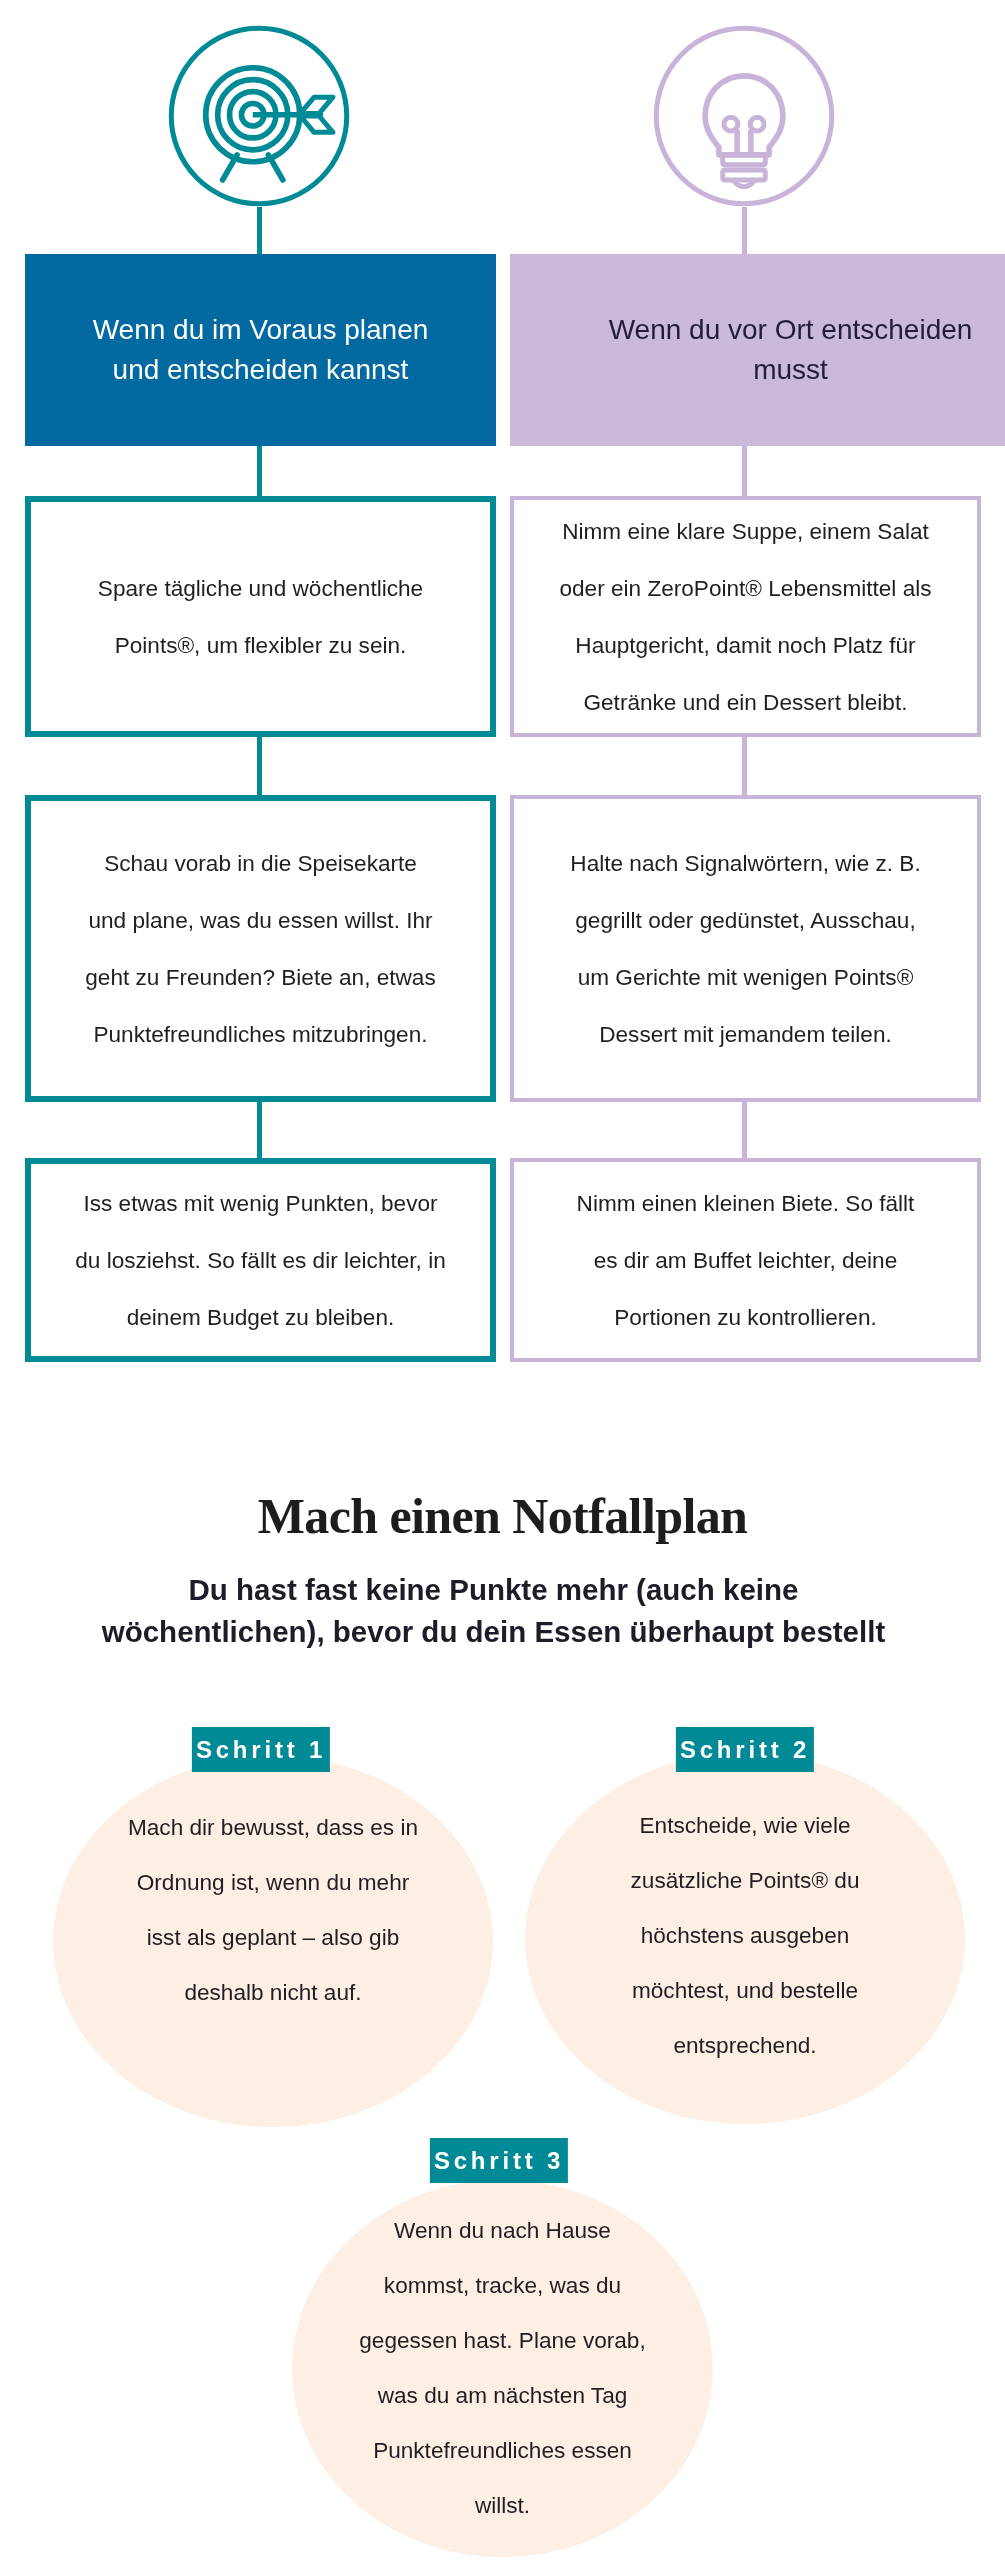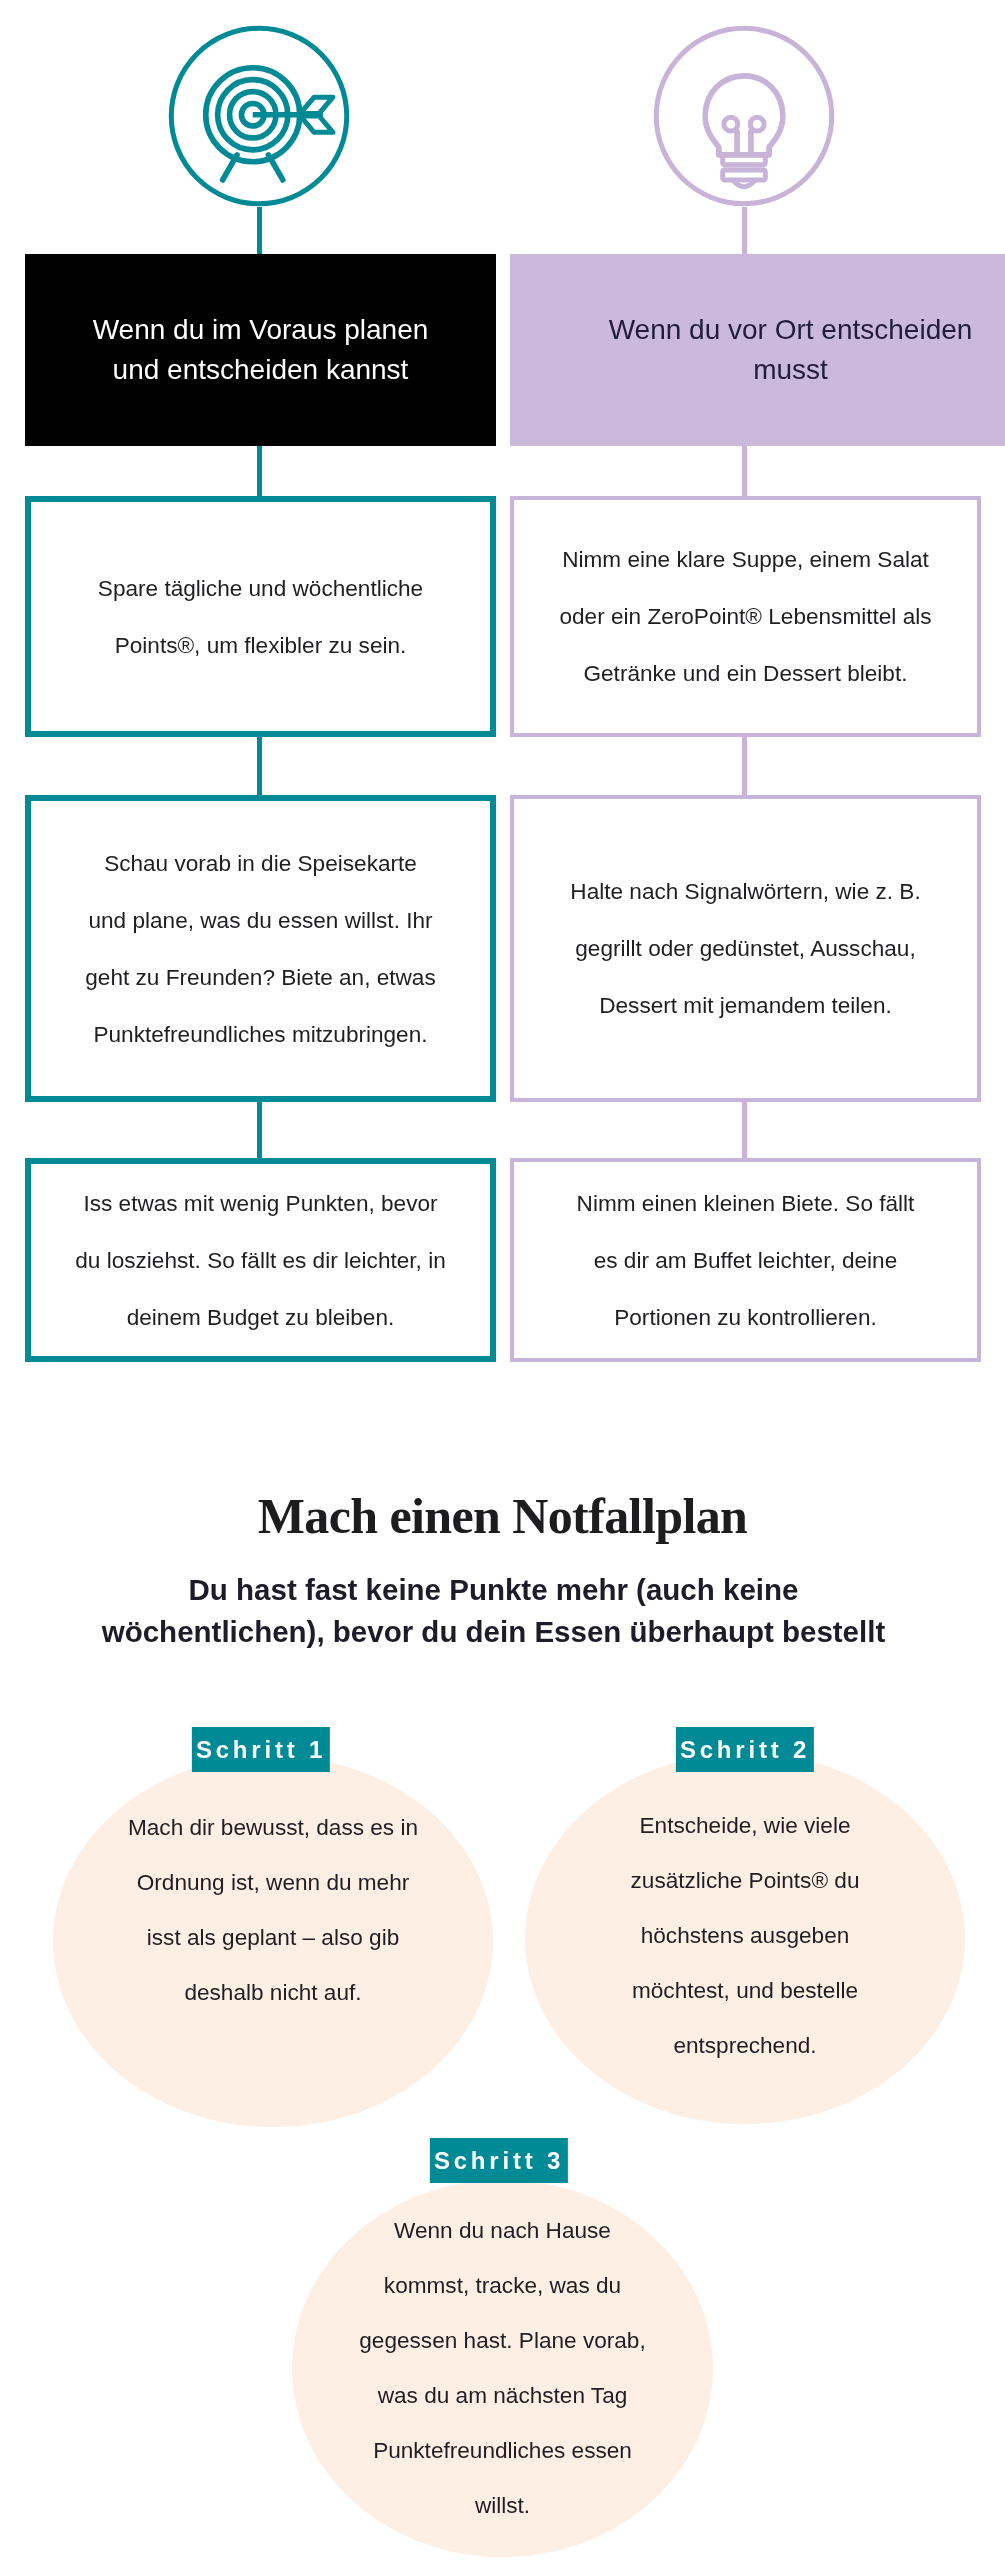--- a/index.html
+++ b/index.html
@@ -14,21 +14,21 @@
   .vline-purple{left:742px;background:#C9B4D9;}
 
   
   .icon-wrap{position:absolute;top:22px;width:188px;height:188px;z-index:1;}
   .icon-left{left:165px;}
   .icon-right{left:650px;}
 
   
   .hdr{position:absolute;top:254px;width:471px;height:192px;z-index:1;
        display:flex;align-items:center;justify-content:center;text-align:center;}
-  .hdr-teal{left:25px;background:#000000;color:#ffffff;}
+  .hdr-teal{left:25px;background:#0369a1;color:#ffffff;}
   .hdr-purple{left:510px;background:#CBB9DB;color:#211D3B;padding-left:45px;}
   .hline{font-size:28px;line-height:40px;font-weight:400;}
 
   
   .box{position:absolute;width:471px;background:#ffffff;z-index:1;box-sizing:border-box;
        display:flex;align-items:center;justify-content:center;text-align:center;}
   .box-teal{left:25px;border:6.3px solid #008A96;}
   .box-purple{left:510px;border:4.4px solid #C9B4D9;}
   .row1{top:496px;height:241px;}
   .row2{top:795px;height:307px;}
@@ -110,36 +110,38 @@
 <div class="box box-teal row1">
   <div>
     <div class="bline">Spare tägliche und wöchentliche</div>
     <div class="bline">Points®, um flexibler zu sein.</div>
   </div>
 </div>
 <div class="box box-purple row1">
   <div>
     <div class="bline">Nimm eine klare Suppe, einem Salat</div>
     <div class="bline">oder ein ZeroPoint® Lebensmittel als</div>
+    <div class="bline">Hauptgericht, damit noch Platz für</div>
     <div class="bline">Getränke und ein Dessert bleibt.</div>
   </div>
 </div>
 
 <div class="box box-teal row2">
   <div>
     <div class="bline">Schau vorab in die Speisekarte</div>
     <div class="bline">und plane, was du essen willst. Ihr</div>
     <div class="bline">geht zu Freunden? Biete an, etwas</div>
     <div class="bline">Punktefreundliches mitzubringen.</div>
   </div>
 </div>
 <div class="box box-purple row2">
   <div>
     <div class="bline">Halte nach Signalwörtern, wie z. B.</div>
     <div class="bline">gegrillt oder gedünstet, Ausschau,</div>
+    <div class="bline">um Gerichte mit wenigen Points®</div>
     <div class="bline">Dessert mit jemandem teilen.</div>
   </div>
 </div>
 
 <div class="box box-teal row3">
   <div>
     <div class="bline">Iss etwas mit wenig Punkten, bevor</div>
     <div class="bline">du losziehst. So fällt es dir leichter, in</div>
     <div class="bline">deinem Budget zu bleiben.</div>
   </div>

